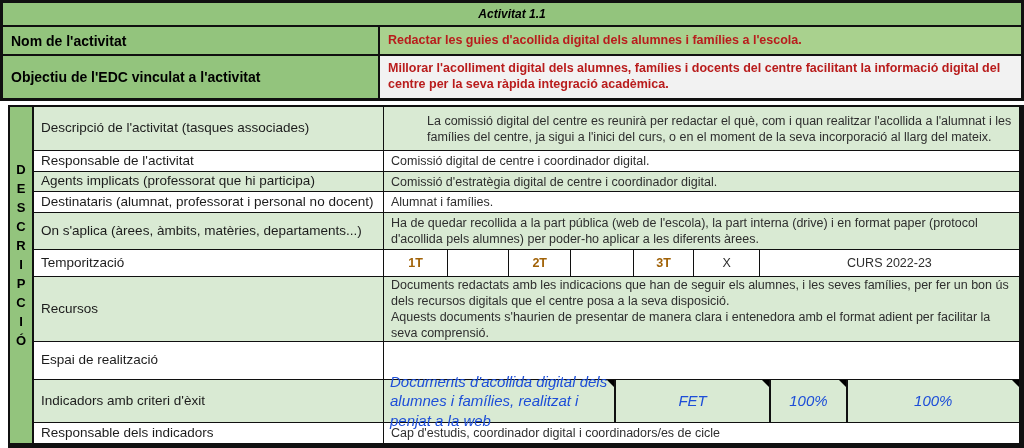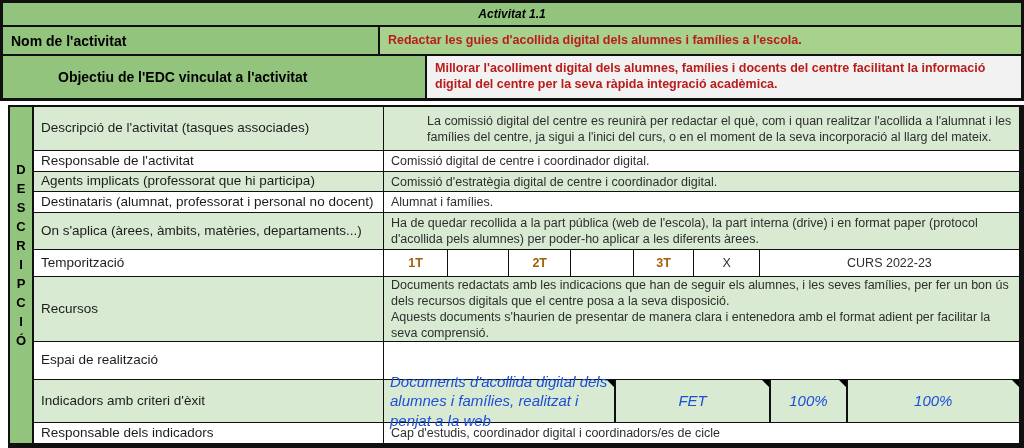--- a/index.html
+++ b/index.html
@@ -6,21 +6,21 @@
   body{width:1024px;height:448px;background:#ffffff;font-family:"Liberation Sans", sans-serif;}
   .page{position:relative;width:1024px;height:448px;background:#ffffff;overflow:hidden;}
 
   
   .top-block{position:absolute;left:0;top:0;width:1024px;height:101px;box-sizing:border-box;
     border:3px solid #101010;background:#93c47d;display:flex;flex-direction:column;}
   .title-row{height:22px;min-height:22px;border-bottom:2px solid #101010;display:flex;
     align-items:center;justify-content:center;font-size:12px;font-weight:bold;color:#000;font-style:italic;}
   .trow{display:flex;box-sizing:border-box;}
   .trow.nom{height:29px;min-height:29px;border-bottom:2px solid #101010;}
-  .trow.obj{flex:1;padding-left:47px;}
+  .trow.obj{flex:1;}
   .tlabel{width:377px;min-width:377px;box-sizing:border-box;border-right:2px solid #101010;
     padding:0 8px;display:flex;align-items:center;font-size:14px;font-weight:bold;color:#000;background:#93c47d;}
   .tvalue{flex:1;padding:2px 8px;display:flex;align-items:center;font-size:12.5px;font-weight:bold;
     color:#b91c1c;line-height:1.25;}
   .tvalue.green{background:#a9d18e;}
   .tvalue.gray{background:#f2f2f2;}
 
   
   .desc-block{position:absolute;left:8px;top:105px;width:1016px;height:343px;box-sizing:border-box;
     border:2px solid #101010;border-right-width:5px;border-bottom-width:5px;display:flex;background:#fff;}

